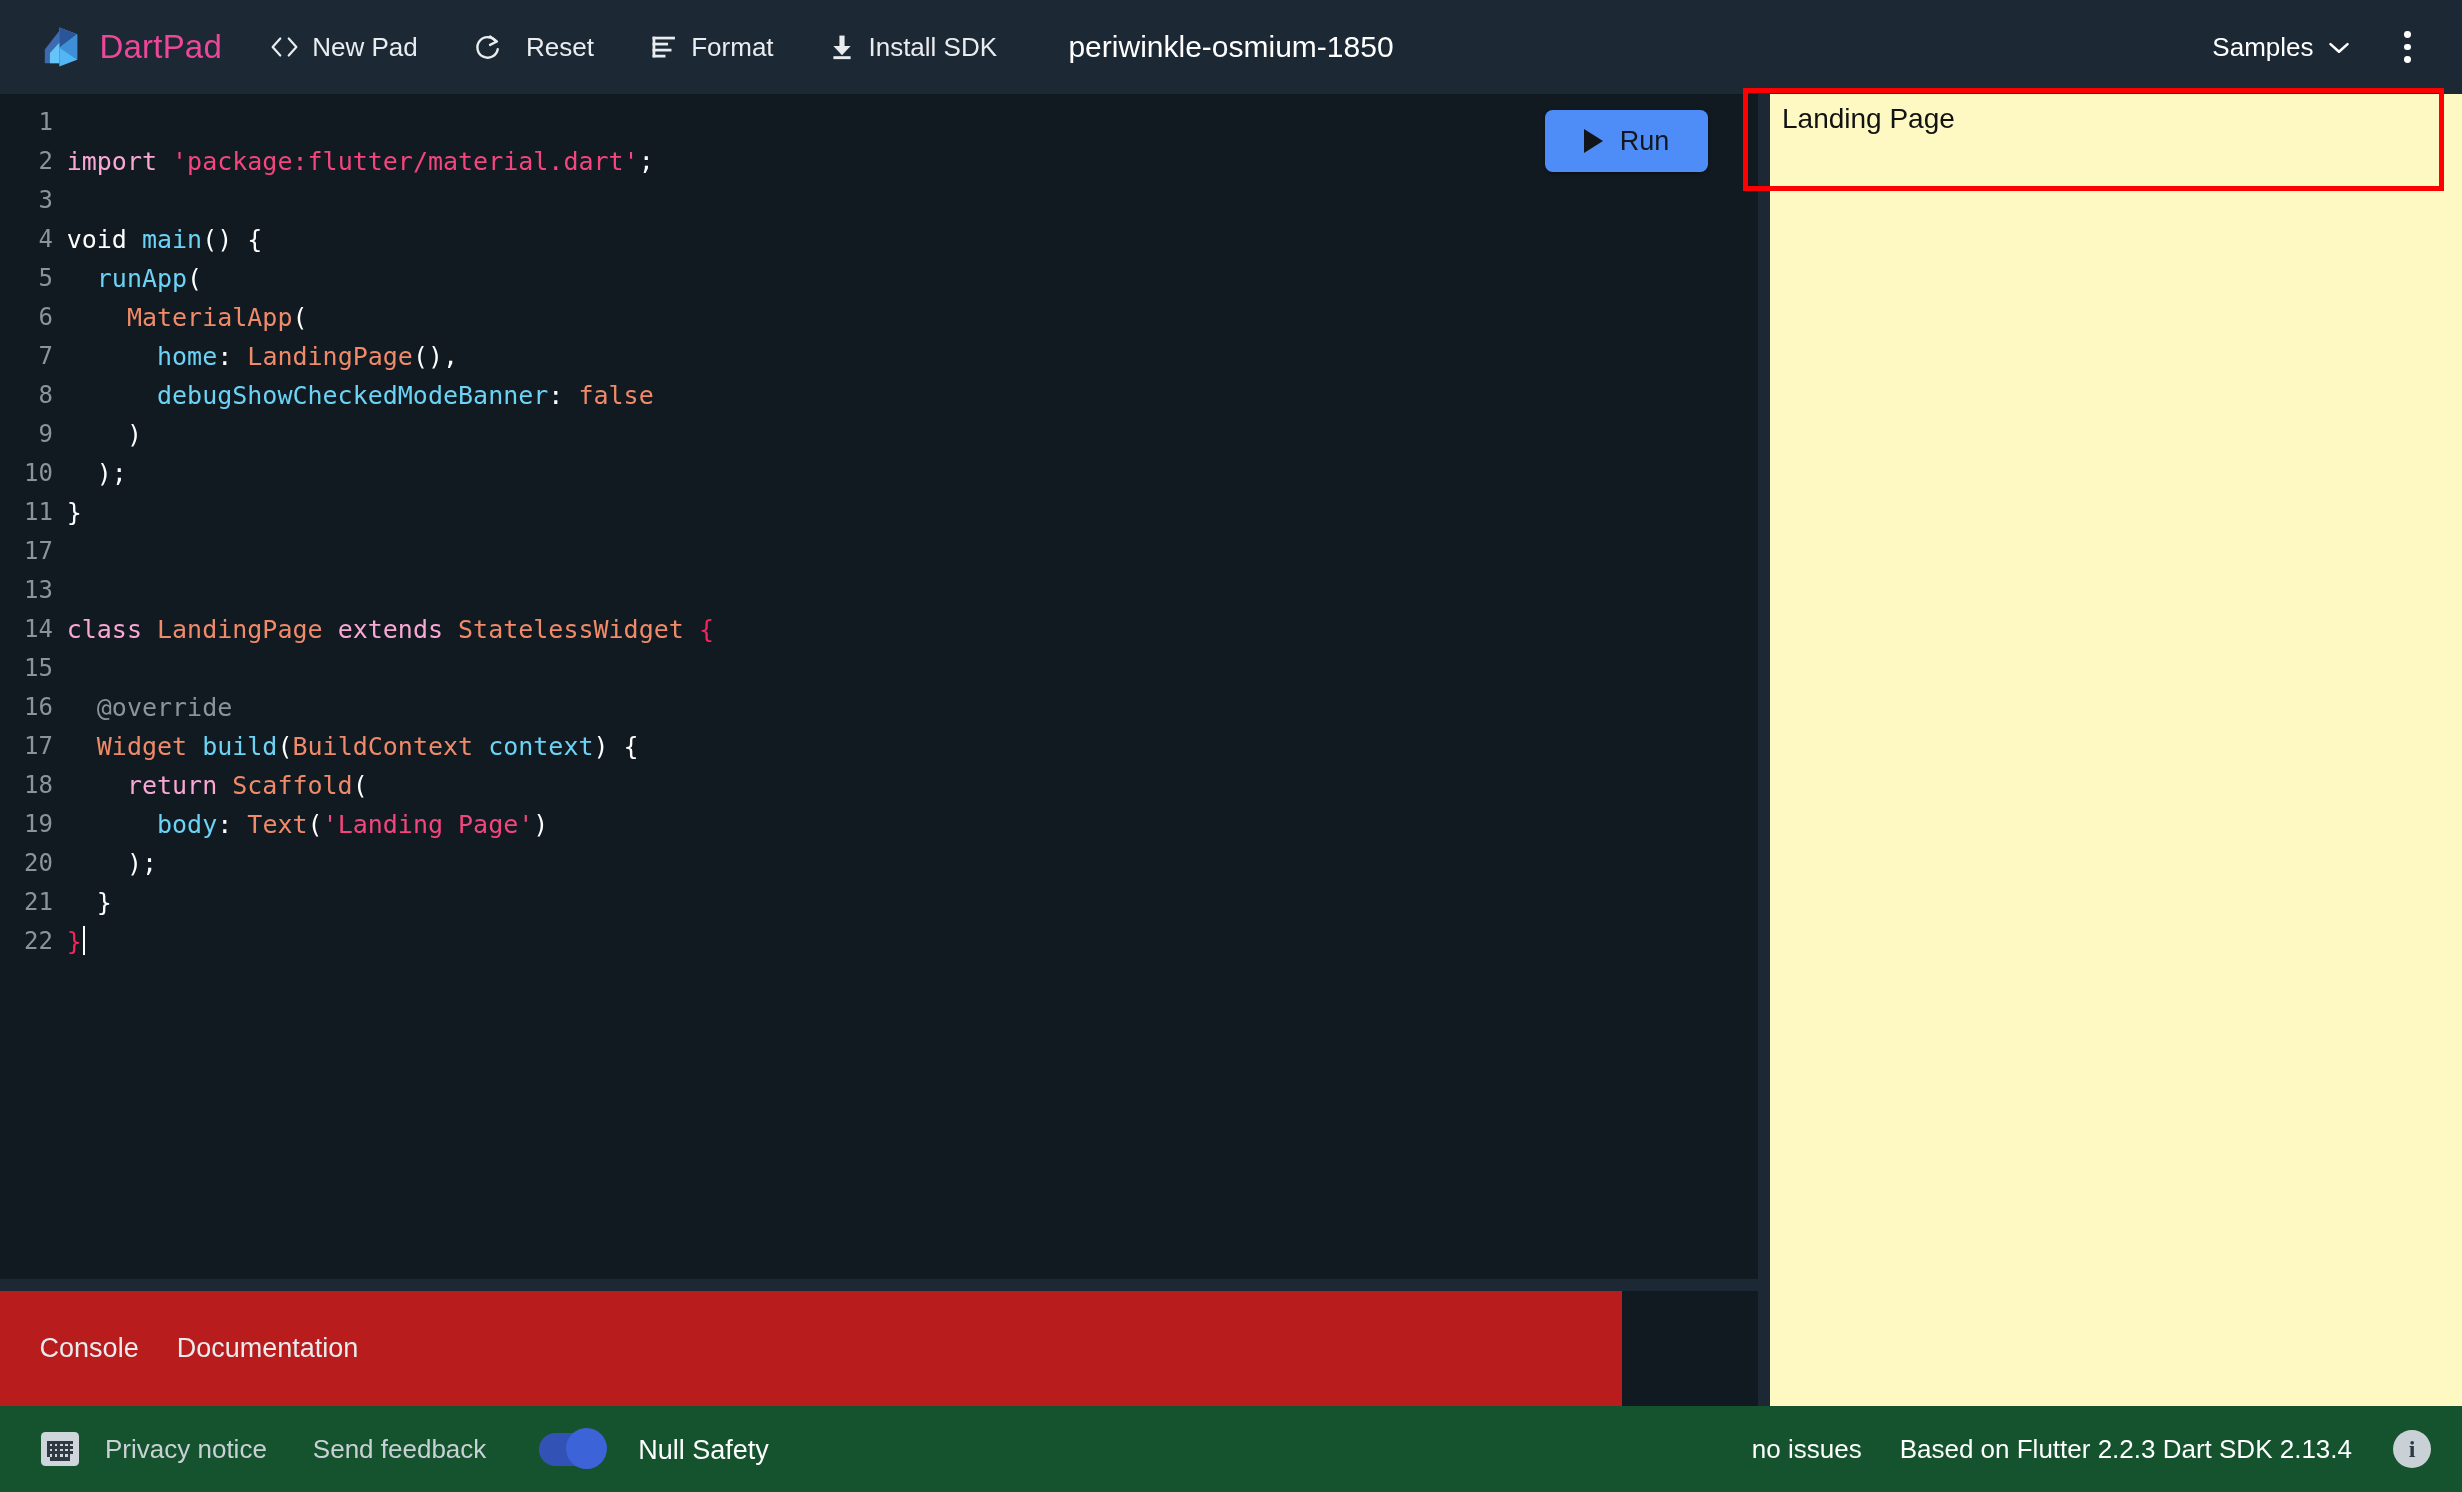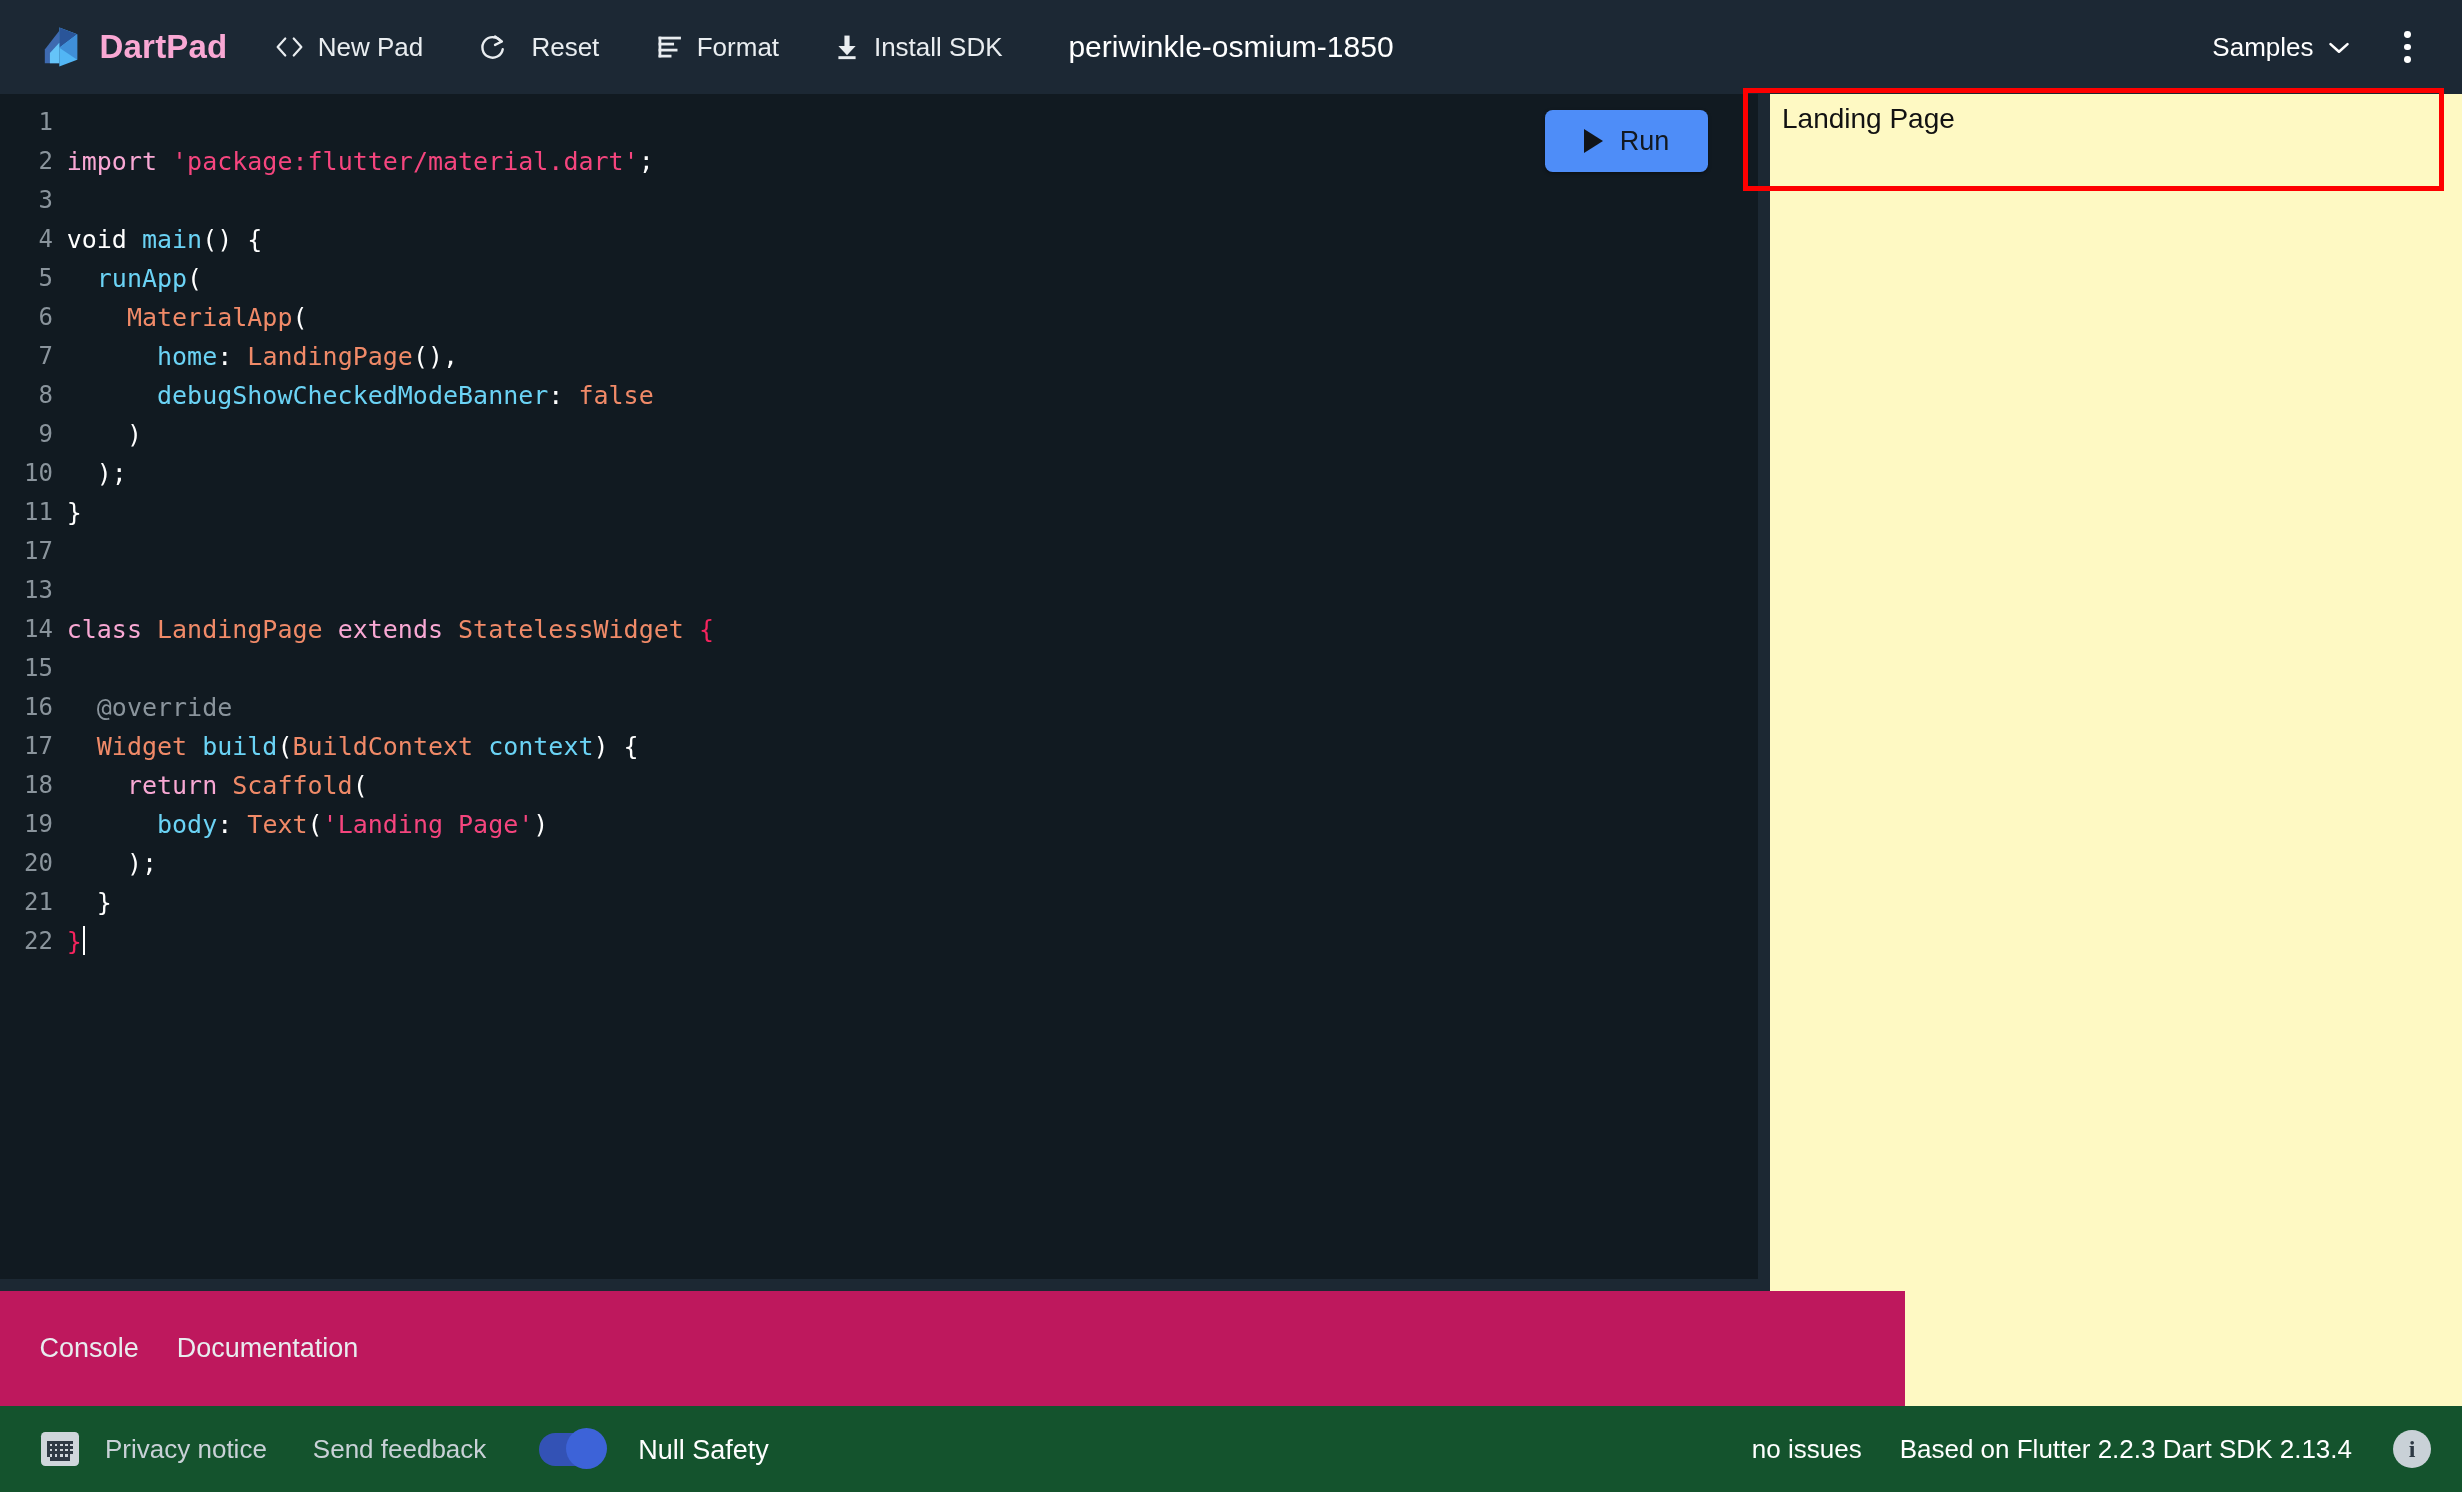--- a/index.html
+++ b/index.html
@@ -13,21 +13,21 @@
 
   
   #header {
     position: absolute; left: 0; top: 0; width: 2462px; height: 94px;
     background: #1c2834;
     display: flex; align-items: center;
   }
   .brand { display: flex; align-items: center; margin-left: 38px; }
   .logo-wrap { width: 46px; height: 46px; position: relative; margin-right: 15.5px; }
   .brand-name {
-    color: #f9a8d4; font-size: 33px; letter-spacing: 0.2px; font-weight: 700;
+    color: #ec4899; font-size: 33px; letter-spacing: 0.2px; font-weight: 400;
   }
   .hdr-btn {
     display: flex; align-items: center; gap: 13.7px;
     color: #e9edf0; font-size: 26px; cursor: pointer;
     padding: 6.9px 8.6px; white-space: nowrap;
   }
   .hdr-btn .ic { display: flex; align-items: center; justify-content: center; }
   #new-pad-btn { margin-left: 39px; }
   #reset-btn { margin-left: 38px; gap: 24px; }
   #format-btn { margin-left: 39px; }
@@ -113,22 +113,22 @@
     position: absolute; left: 1743px; top: 88px; width: 701px; height: 103px;
     border: 5.2px solid #fe0000; pointer-events: none; z-index: 50;
   }
 
   
   #hsplit {
     position: absolute; left: 0; top: 1279px; width: 1758px; height: 12px;
     background: #1c2833; cursor: row-resize;
   }
   #bottom-pane {
-    position: absolute; left: 0; top: 1291px; width: 1905px; height: 115px;
-    background: #be185d;
+    position: absolute; left: 0; top: 1291px; width: 1622px; height: 115px;
+    background: #b91c1c;
   }
   #tabbar {
     position: absolute; left: 0; top: 0; height: 115px; display: flex;
     align-items: center; padding-left: 20.6px;
   }
   .tab {
     color: #e8ecef; font-size: 27px; padding: 12px 19px; cursor: pointer;
   }
 
   

